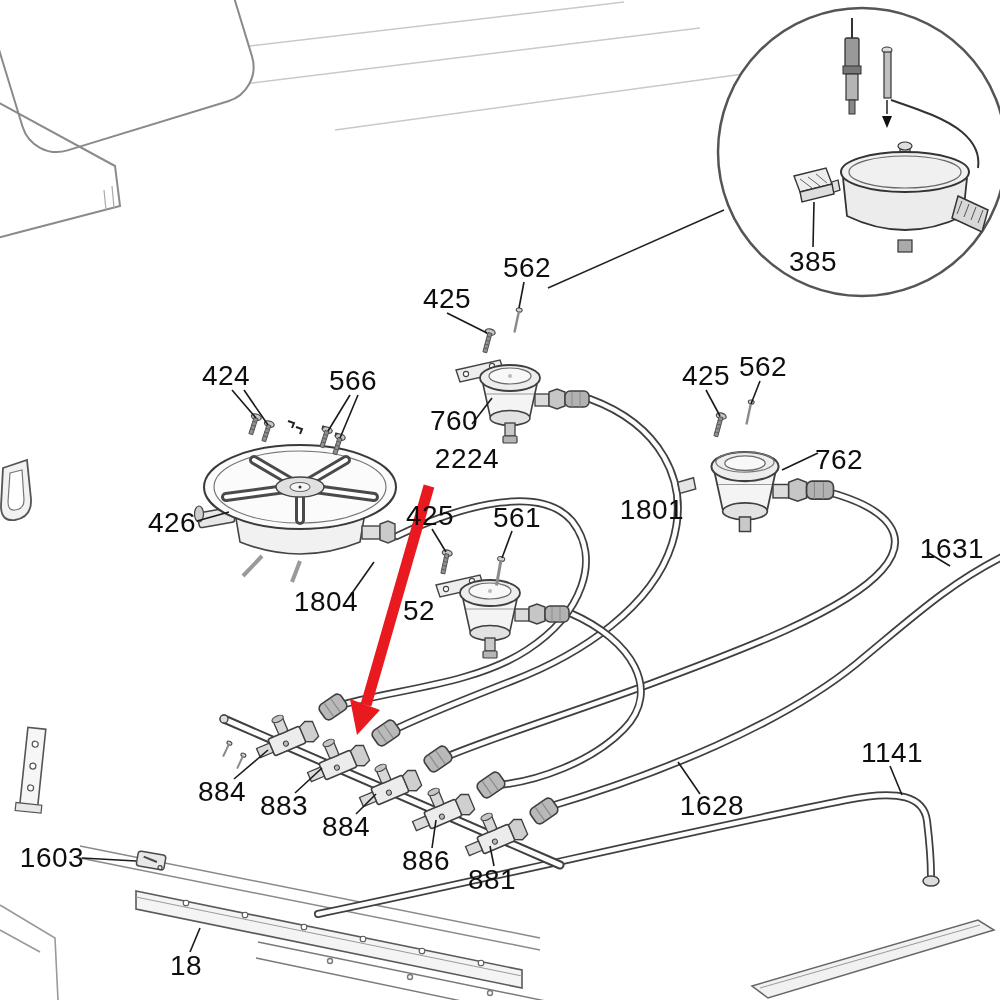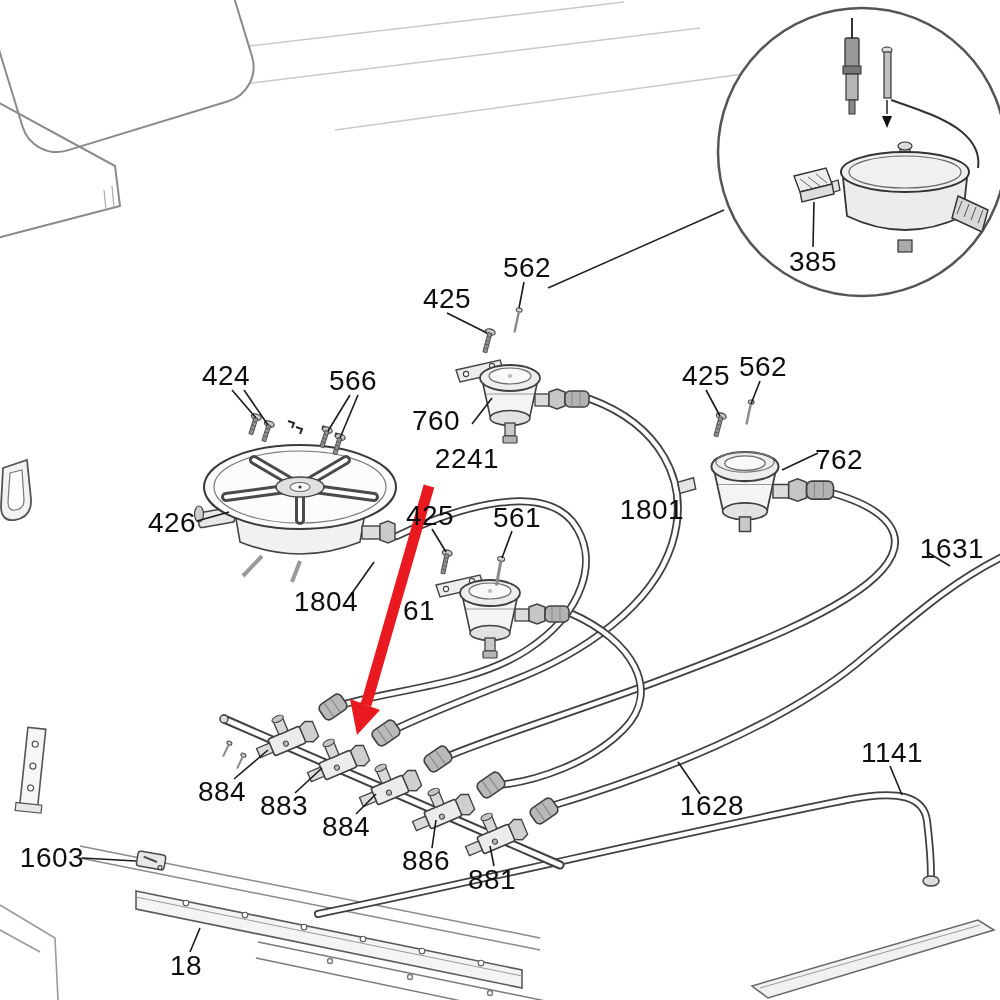--- a/index.html
+++ b/index.html
@@ -387,32 +387,32 @@
   <g>
     <line x1="429" y1="486" x2="366" y2="705" stroke="#e8191f" stroke-width="11"></line>
     <polygon points="357,735 380,710 350,699" fill="#e8191f"></polygon>
   </g>
 </svg>
 
 <div class="lbl" style="left:527px;top:268px">562</div>
 <div class="lbl" style="left:447px;top:299px">425</div>
 <div class="lbl" style="left:226px;top:376px">424</div>
 <div class="lbl" style="left:353px;top:381px">566</div>
-<div class="lbl" style="left:436px;top:421px">760</div>
+<div class="lbl" style="left:454px;top:421px">760</div>
 <div class="lbl" style="left:706px;top:376px">425</div>
 <div class="lbl" style="left:763px;top:367px">562</div>
-<div class="lbl" style="left:467px;top:459px">2241</div>
+<div class="lbl" style="left:467px;top:459px">2224</div>
 <div class="lbl" style="left:839px;top:460px">762</div>
 <div class="lbl" style="left:172px;top:523px">426</div>
 <div class="lbl" style="left:430px;top:516px">425</div>
 <div class="lbl" style="left:517px;top:518px">561</div>
 <div class="lbl" style="left:652px;top:510px">1801</div>
 <div class="lbl" style="left:952px;top:549px">1631</div>
 <div class="lbl" style="left:326px;top:602px">1804</div>
-<div class="lbl" style="left:419px;top:611px">61</div>
+<div class="lbl" style="left:419px;top:611px">52</div>
 <div class="lbl" style="left:892px;top:753px">1141</div>
 <div class="lbl" style="left:222px;top:792px">884</div>
 <div class="lbl" style="left:284px;top:806px">883</div>
 <div class="lbl" style="left:346px;top:827px">884</div>
 <div class="lbl" style="left:712px;top:806px">1628</div>
 <div class="lbl" style="left:426px;top:861px">886</div>
 <div class="lbl" style="left:492px;top:880px">881</div>
 <div class="lbl" style="left:52px;top:858px">1603</div>
 <div class="lbl" style="left:186px;top:966px">18</div>
 <div class="lbl" style="left:813px;top:262px">385</div>

